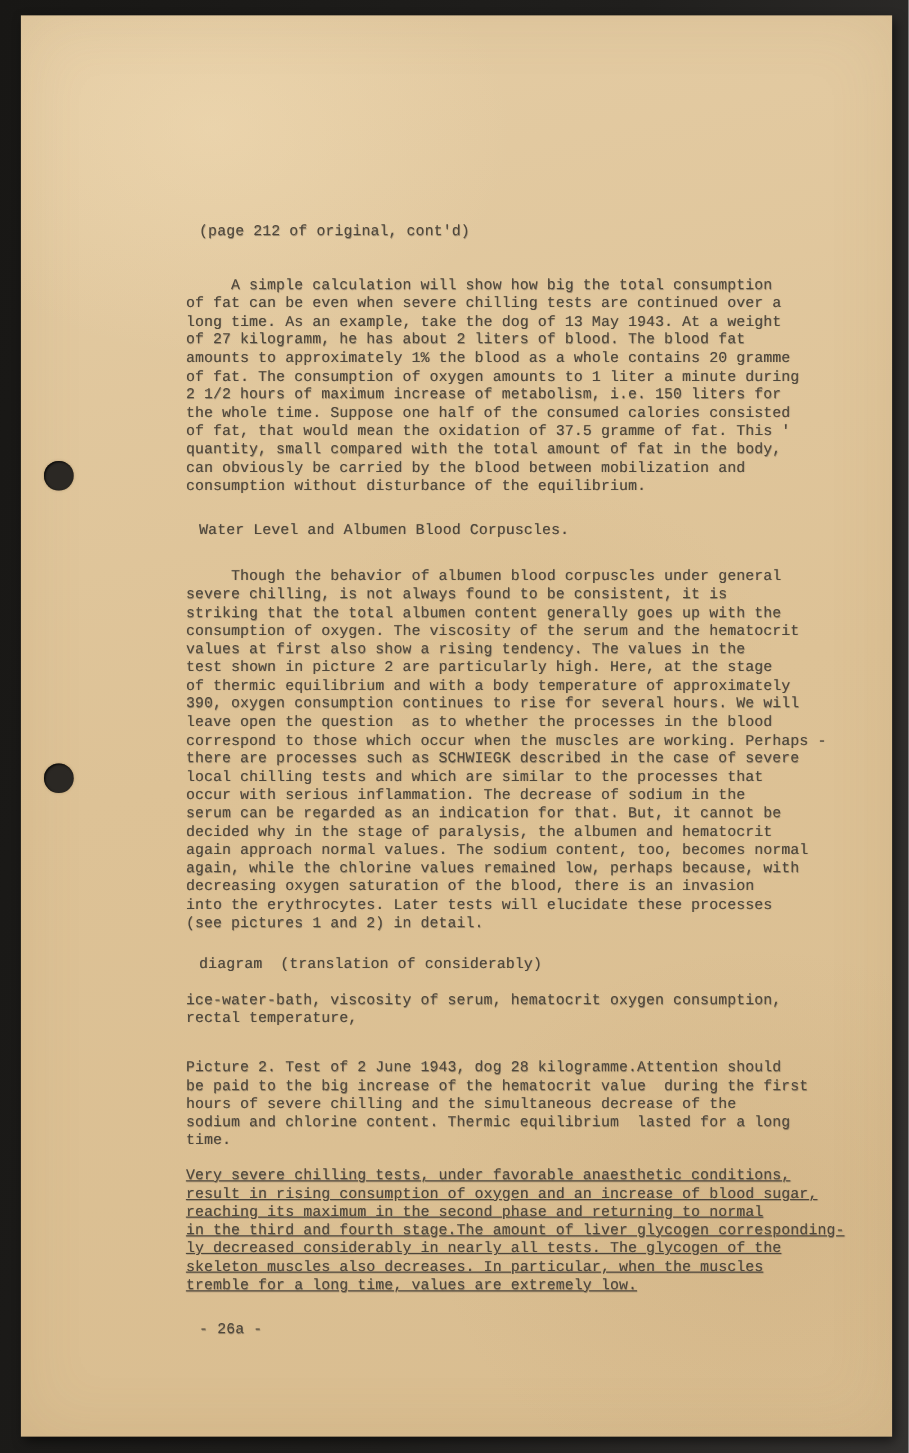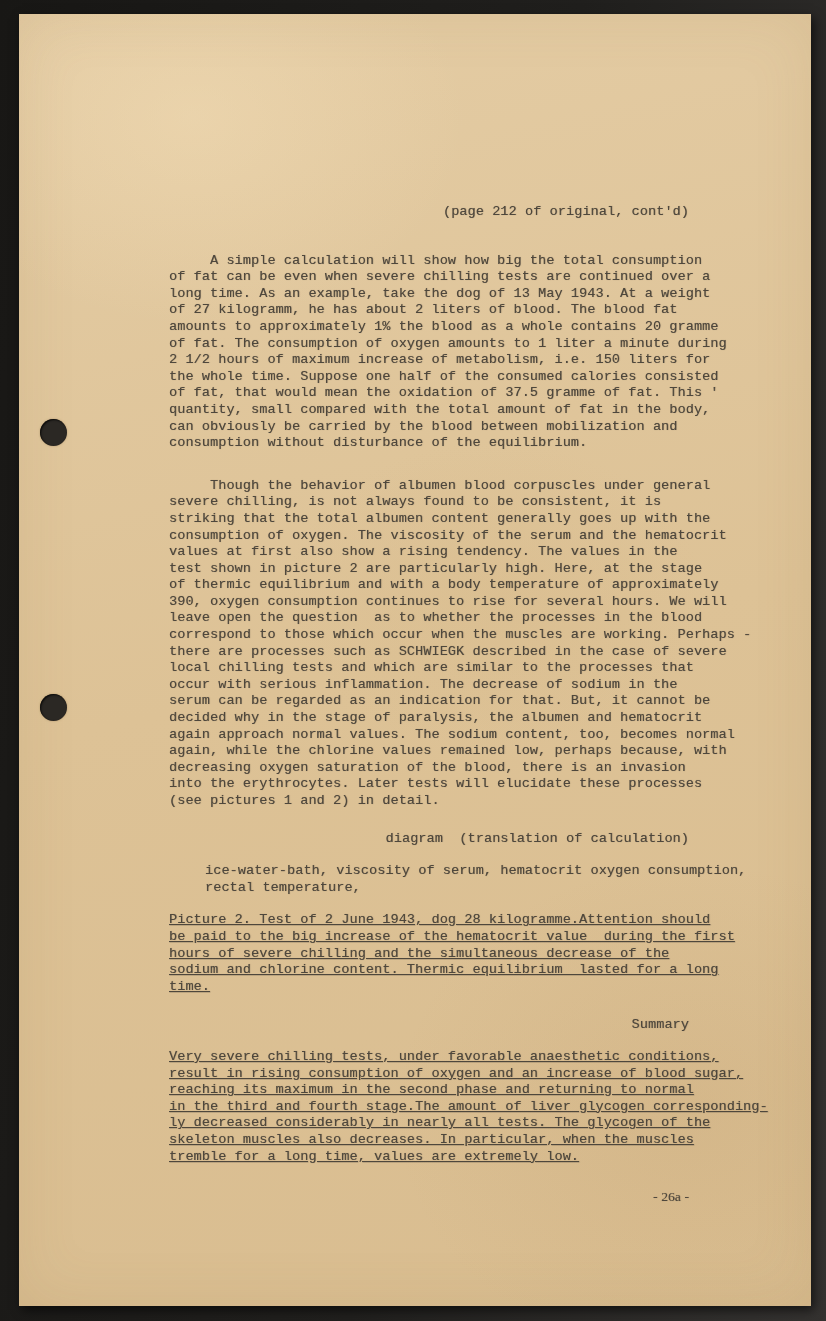--- a/index.html
+++ b/index.html
@@ -46,37 +46,37 @@
     font-size: 13.5px;
     line-height: 16.6px;
     text-shadow: 0.4px 0.4px 0.7px rgba(74, 66, 54, 0.55);
     letter-spacing: 0.1px;
   }
   .para {
     margin: 0;
     white-space: pre;
   }
   .centered {
-    margin: 0;
+    margin: 12px;
     width: 520px;
-    text-align: right;
+    text-align: left;
     white-space: pre;
     font-size: 13.5px;
     font-weight: normal;
   }
   .m-header  { margin-top: 190px; }
   .m-p1      { margin-top: 32px; }
   .m-h2      { margin-top: 23px; }
   .m-p2      { margin-top: 26px; }
   .m-h3      { margin-top: 21px; }
-  .m-p3      { margin-top: 16px; margin-left: 36px; }
-  .m-p4      { margin-top: 16px; text-decoration: underline; }
+  .m-p3      { margin-top: 16px; }
+  .m-p4      { margin-top: 28px; }
   .m-h4      { margin-top: 22px; }
   .m-p5      { margin-top: 15px; text-decoration: underline; }
-  .m-pagenum { margin-top: 24px; font-family: Liberation Serif, serif; }
+  .m-pagenum { margin-top: 24px; }
 </style>
 </head>
 <body>
 
 <div class="paper">
   <div class="hole hole-top"></div>
   <div class="hole hole-bottom"></div>
 
   <div class="content">
     <p class="centered m-header">(page 212 of original, cont'd)</p>
@@ -87,20 +87,21 @@
 of 27 kilogramm, he has about 2 liters of blood. The blood fat
 amounts to approximately 1% the blood as a whole contains 20 gramme
 of fat. The consumption of oxygen amounts to 1 liter a minute during
 2 1/2 hours of maximum increase of metabolism, i.e. 150 liters for
 the whole time. Suppose one half of the consumed calories consisted
 of fat, that would mean the oxidation of 37.5 gramme of fat. This '
 quantity, small compared with the total amount of fat in the body,
 can obviously be carried by the blood between mobilization and
 consumption without disturbance of the equilibrium.</p>
 
+    <p class="centered m-h2">Water Level and Albumen Blood Corpuscles.</p>
 
     <p class="para m-p2">     Though the behavior of albumen blood corpuscles under general
 severe chilling, is not always found to be consistent, it is
 striking that the total albumen content generally goes up with the
 consumption of oxygen. The viscosity of the serum and the hematocrit
 values at first also show a rising tendency. The values in the
 test shown in picture 2 are particularly high. Here, at the stage
 of thermic equilibrium and with a body temperature of approximately
 390, oxygen consumption continues to rise for several hours. We will
 leave open the question  as to whether the processes in the blood
@@ -109,32 +110,31 @@
 local chilling tests and which are similar to the processes that
 occur with serious inflammation. The decrease of sodium in the
 serum can be regarded as an indication for that. But, it cannot be
 decided why in the stage of paralysis, the albumen and hematocrit
 again approach normal values. The sodium content, too, becomes normal
 again, while the chlorine values remained low, perhaps because, with
 decreasing oxygen saturation of the blood, there is an invasion
 into the erythrocytes. Later tests will elucidate these processes
 (see pictures 1 and 2) in detail.</p>
 
-    <p class="centered m-h3">diagram  (translation of calculation)</p>
+    <p class="centered m-h3">diagram  (translation of considerably)</p>
 
     <p class="para m-p3">ice-water-bath, viscosity of serum, hematocrit oxygen consumption,
 rectal temperature,</p>
 
     <p class="para m-p4">Picture 2. Test of 2 June 1943, dog 28 kilogramme.Attention should
 be paid to the big increase of the hematocrit value  during the first
 hours of severe chilling and the simultaneous decrease of the
 sodium and chlorine content. Thermic equilibrium  lasted for a long
 time.</p>
 
-    <p class="centered m-h4">Summary</p>
 
     <p class="para m-p5">Very severe chilling tests, under favorable anaesthetic conditions,
 result in rising consumption of oxygen and an increase of blood sugar,
 reaching its maximum in the second phase and returning to normal
 in the third and fourth stage.The amount of liver glycogen corresponding-
 ly decreased considerably in nearly all tests. The glycogen of the
 skeleton muscles also decreases. In particular, when the muscles
 tremble for a long time, values are extremely low.</p>
 
     <p class="centered m-pagenum">- 26a -</p>

